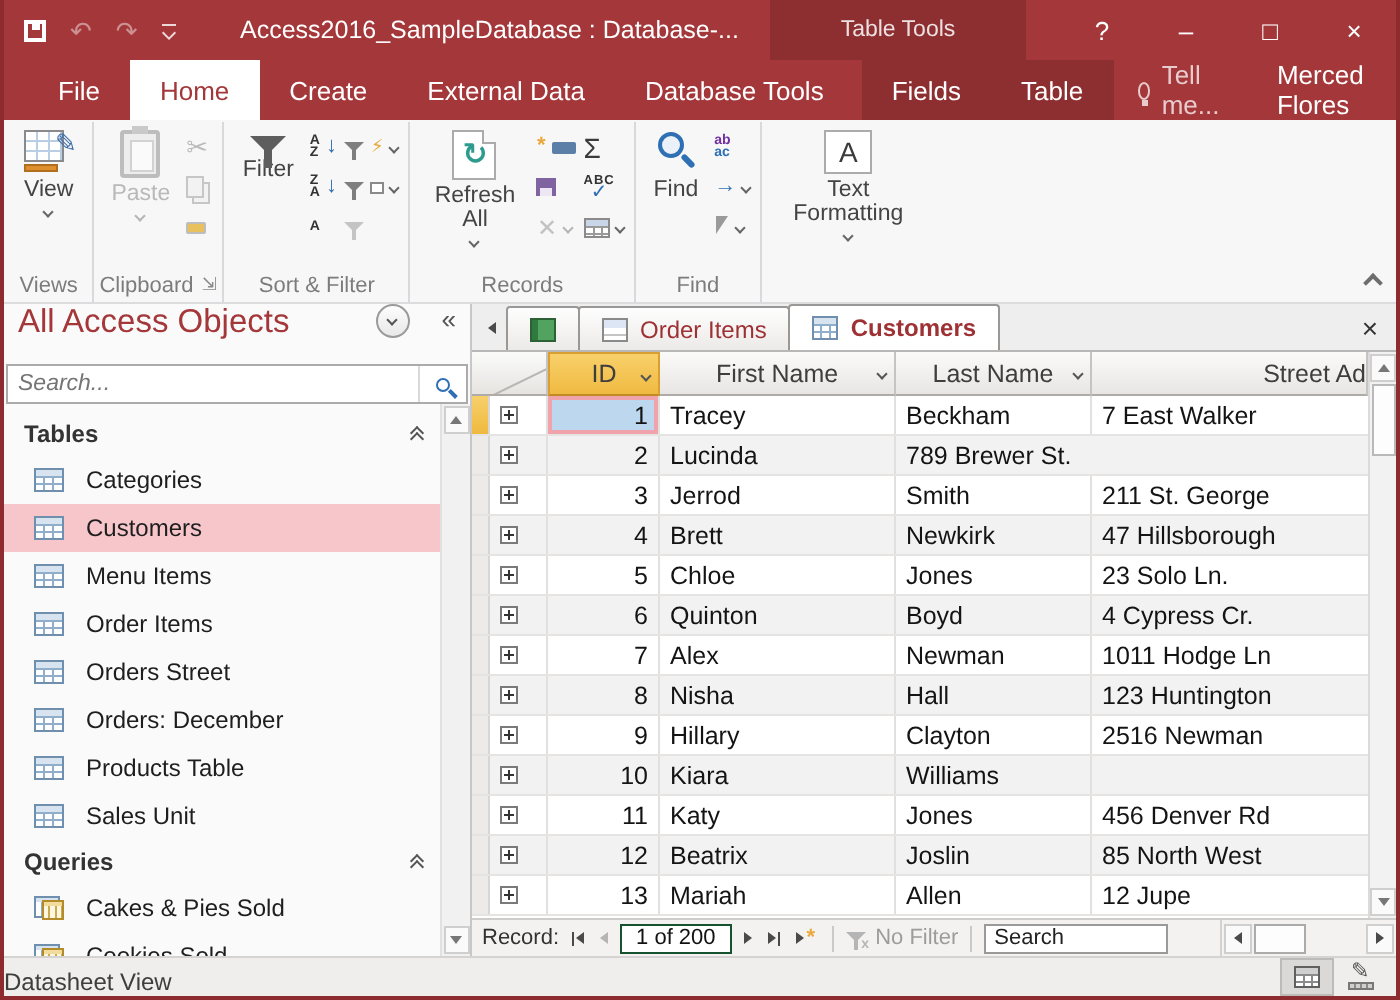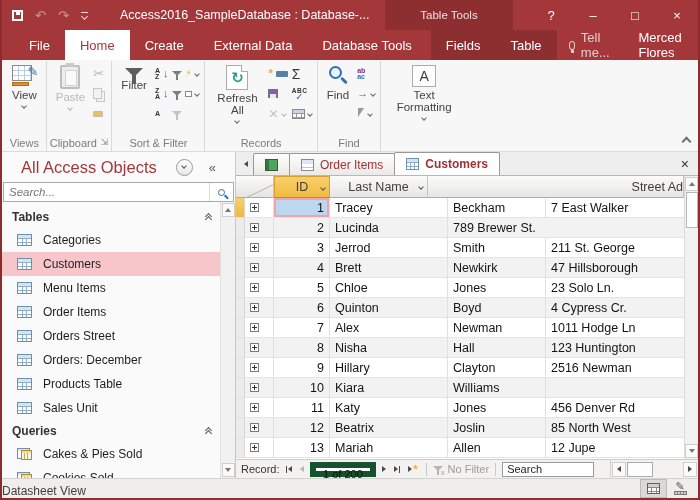--- a/index.html
+++ b/index.html
@@ -98,21 +98,21 @@
   .cursor-ic{width:8px;height:11px;position:relative}
   .cursor-ic::before{content:"";position:absolute;left:1px;top:0;border-left:6px solid #9A9A9A;border-bottom:9px solid transparent;border-top:0 solid transparent}
   
   .abox{width:24px;height:22px;border:1px solid #ABABAB;background:#fff;display:flex;align-items:center;justify-content:center;font-size:14px;color:#3B3B3B}
   .ribbon-collapse{position:absolute;right:8px;bottom:6px;width:7px;height:7px;border-top:2px solid #6E6E6E;border-left:2px solid #6E6E6E;transform:rotate(45deg)}
 
   
   .content{flex:1;display:flex;min-height:0}
   
   .nav{width:234px;flex:none;background:#FBFAFA;border-right:1px solid #C9C7C5;display:flex;flex-direction:column;min-height:0}
-  .nav-head{height:30px;flex:none;display:flex;align-items:center;padding:0 19px;gap:16px}
+  .nav-head{height:30px;flex:none;display:flex;padding:0 7px;gap:16px}
   .nav-title{flex:1;font-size:16.5px;color:#A4373A;white-space:nowrap}
   .nav-ddbtn{width:17px;height:17px;border:1px solid #9A9A9A;border-radius:50%;background:linear-gradient(#FDFDFD,#E8E8E8);display:flex;align-items:center;justify-content:center}
   .nav-ddbtn .chevd{width:4px;height:4px;border-right:1.5px solid #555;border-bottom:1.5px solid #555;transform:rotate(45deg);margin-top:-2px}
   .nav-collapse{font-size:13px;color:#555}
   .nav-search{height:20px;flex:none;margin:0 1px;border:1px solid #ABABAB;background:#fff;display:flex;align-items:center}
   .nav-search input{flex:1;border:none;outline:none;font-family:inherit;font-size:11.5px;font-style:italic;color:#444;padding:0 5px;min-width:0}
   .search-btn{width:24px;height:100%;border-left:1px solid #D9D9D9;display:flex;align-items:center;justify-content:center}
   .lens-s{width:7px;height:7px;border:1.8px solid #2F6FB4;border-radius:50%;position:relative}
   .lens-s::after{content:"";position:absolute;left:5px;top:6px;width:5px;height:1.8px;background:#2F6FB4;transform:rotate(45deg)}
   .nav-list{flex:1;display:flex;min-height:0}
@@ -186,21 +186,21 @@
   .cell.last{width:98px;padding-left:5px}
   .cell.street{flex:1;padding-left:5px;border-right:none}
   .vscroll{width:14px;flex:none;background:#F3F2F2;border-left:1px solid #DCDBDA;display:flex;flex-direction:column;align-items:center;padding:1px 0}
   .vthumb{width:12px;height:36px;background:#FDFDFD;border:1px solid #B9B9B9;margin-top:1px}
   .vspacer{flex:1}
 
   
   .rec-bar{height:19px;flex:none;background:#F3F2F1;border-top:1px solid #CFCDCB;display:flex;align-items:center;padding-left:5px;gap:4px;font-size:11px;color:#333}
   .nav-btn{display:flex;align-items:center;gap:1px;padding:0 2px}
   .vbar{width:1.5px;height:7px;background:#4A4A4A}
-  .pos-box{border:6px solid #14532d;background:#fff;height:15px;line-height:13px;padding:0 7px;font-size:11px;color:#111}
+  .pos-box{border:1px solid #14532d;background:#fff;height:15px;line-height:13px;padding:0 7px;font-size:11px;color:#111}
   .sep{width:1px;height:13px;background:#C9C9C9;margin:0 2px}
   .nofilter{display:flex;align-items:center;gap:4px;color:#9C9C9C}
   .nf-ic{position:relative;width:11px;height:9px}
   .nf-ic .funnel-m{position:absolute;left:0;top:1px;border-top-color:#B5B5B5}
   .nf-ic .funnel-m::after{background:#B5B5B5}
   .nf-x{position:absolute;right:-1px;bottom:-2px;font-size:7px;color:#B5B5B5;font-weight:bold}
   .rec-search{width:92px;height:15px;border:1px solid #9A9A9A;background:#fff;font-family:inherit;font-size:11px;color:#222;padding:0 4px;outline:none}
   .hscroll{margin-left:auto;height:100%;width:88px;flex:none;border-left:1px solid #D4D2D0;display:flex;align-items:center;background:#F3F2F1;padding:0 1px}
   .hbtn{width:14px;height:15px;background:#FAFAFA;border:1px solid #CFCFCF;display:flex;align-items:center;justify-content:center}
   .hthumb{width:26px;height:15px;background:#FDFDFD;border:1px solid #ABABAB;margin-left:1px}
@@ -544,20 +544,24 @@
       </div>
 
       <div class="grid-wrap">
         <div class="grid-main">
           <div class="hdr-row">
             <span class="corner"></span>
             <span class="hdr id">
               <span>ID</span>
               <span class="dd"></span>
             </span>
+            <span class="hdr first">
+              <span>First Name</span>
+              <span class="dd"></span>
+            </span>
             <span class="hdr last">
               <span>Last Name</span>
               <span class="dd"></span>
             </span>
             <span class="hdr street">
               <span>Street Ad</span>
             </span>
           </div>
           <div class="rows">
             <div class="row current">

